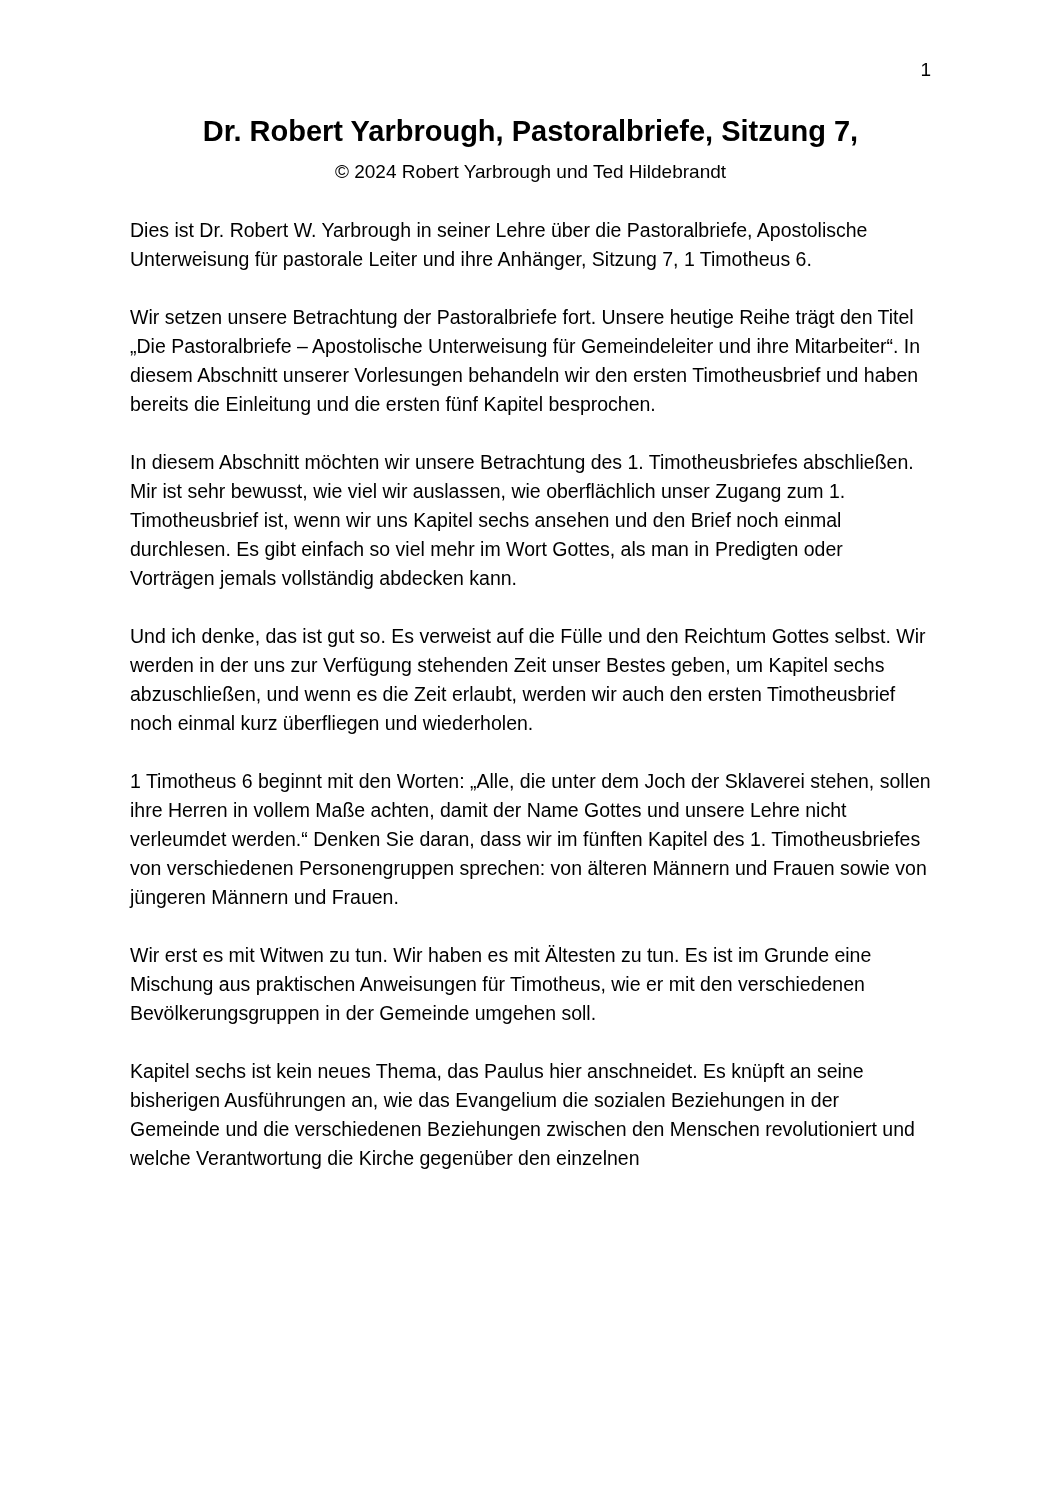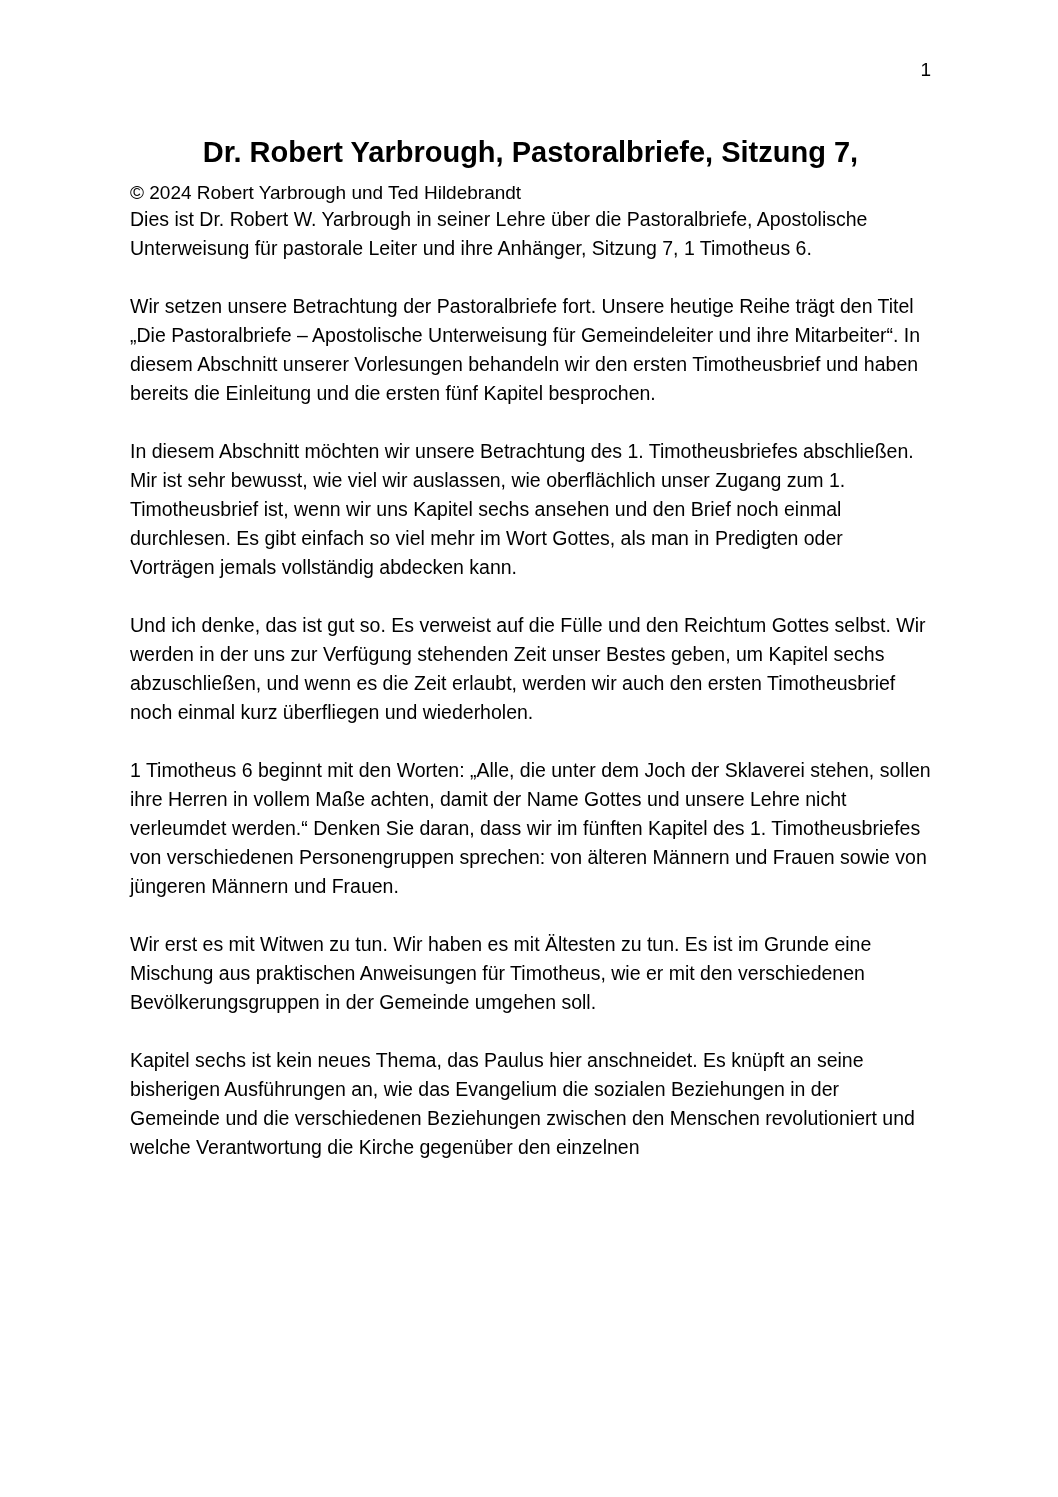--- a/index.html
+++ b/index.html
@@ -22,35 +22,36 @@
     width: 801px;
   }
   .page-number {
     text-align: right;
     padding-top: 58px;
     font-size: 19px;
     line-height: 24px;
     color: #000000;
   }
   .doc-title {
-    margin-top: 49px;
+    margin-top: 28px;
     text-align: center;
     font-weight: 700;
     font-size: 29px;
     line-height: 42px;
     color: #000000;
   }
   .copyright {
     margin-top: 8px;
-    text-align: left;
+    text-align: center;
     font-size: 19px;
     line-height: 24px;
     color: #000000;
   }
   .body-text {
+    margin-top: 32px;
   }
   .para {
     font-size: 19.5px;
     line-height: 29px;
     margin-bottom: 29px;
     text-align: left;
     color: #000000;
   }
 </style>
 </head>

